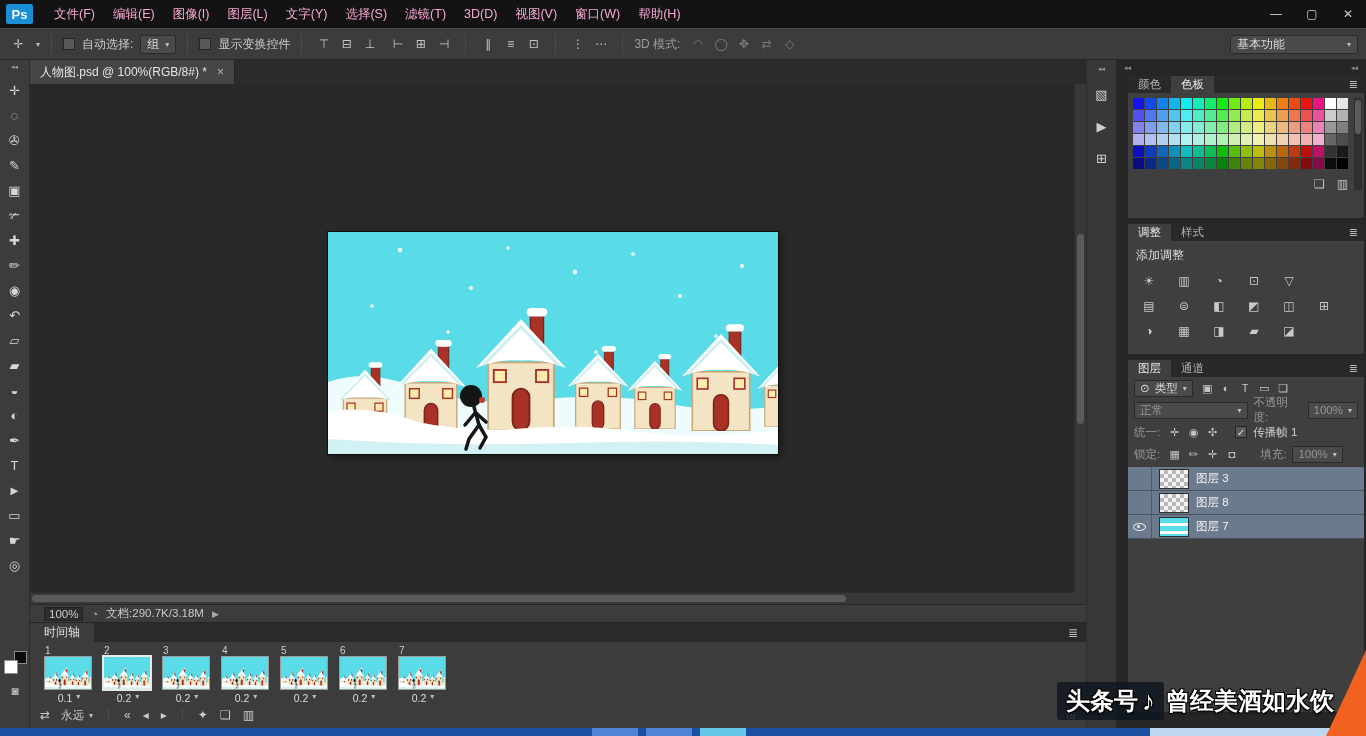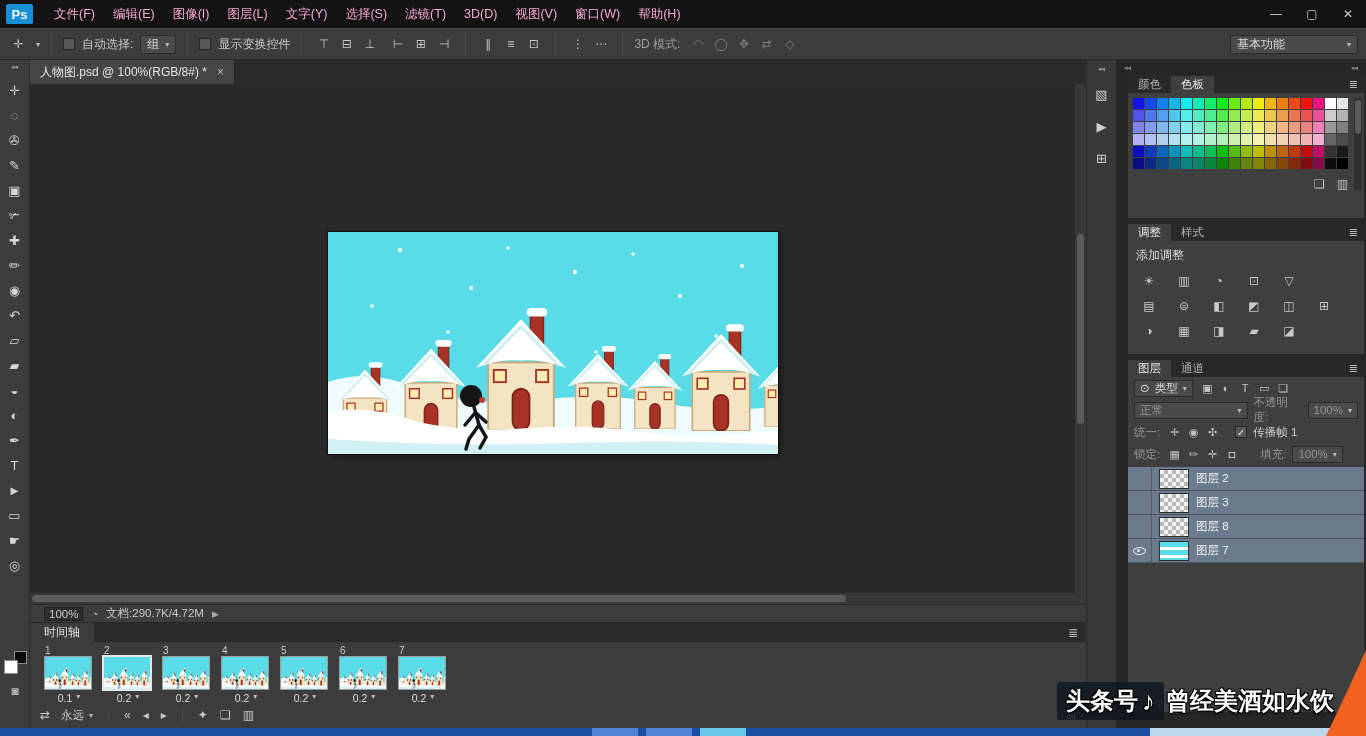--- a/index.html
+++ b/index.html
@@ -343,21 +343,21 @@
     <div class="thumb"></div>
   </div>
 <div id="hscroll">
     <div class="thumb"></div>
   </div>
 <div id="scorner"></div>
 
 <div id="statusbar">
   <span id="zoombox">100%</span>
   <span class="status-icon">◔</span>
-  <span>文档:290.7K/4.72M</span>
+  <span>文档:290.7K/3.18M</span>
   <span id="docinfo-arrow">▶</span>
 </div>
 
 <div id="timeline">
   <div id="ttabbar">
     <span class="ttab">时间轴</span>
     <span id="tmenu">≣</span>
   </div>
   <div id="frames">
 
@@ -711,27 +711,20 @@
         </span>
       <span class="grayed" style="margin-left:14px">填充:</span>
       <span class="lchip disabled">
         <span>100%</span>
           <span class="arr">▾</span>
       </span>
     </div>
     <div id="layerlist">
 
 
-        <div class="layer-row">
-          <span class="eyebox">
-            <span class="eye"></span>
-          </span>
-          <span class="lthumb"></span>
-          <span class="lname">图层 2</span>
-        </div>
 
         <div class="layer-row">
           <span class="eyebox">
             <span class="eye"></span>
           </span>
           <span class="lthumb"></span>
           <span class="lname">图层 3</span>
         </div>
 
 

